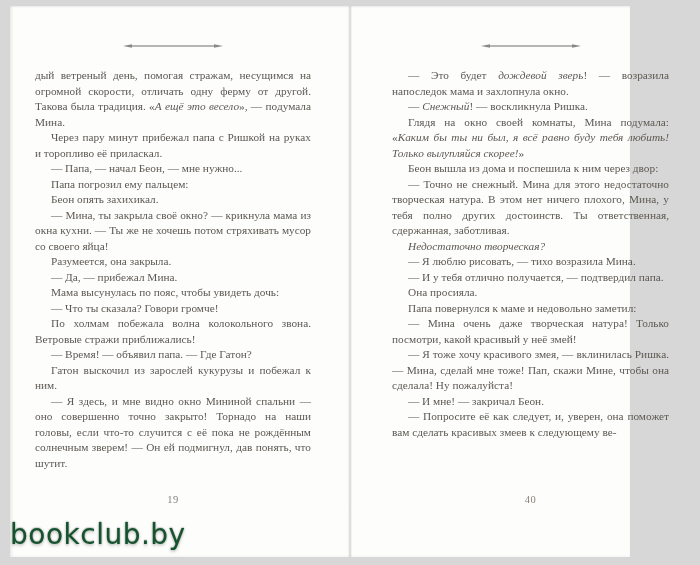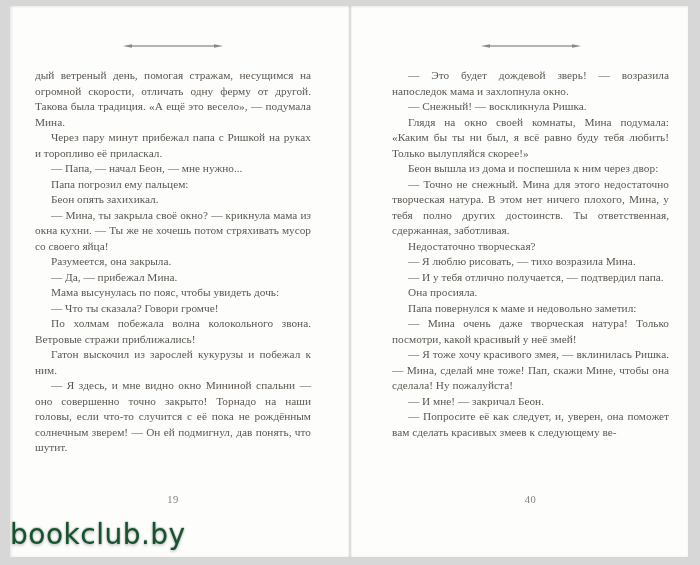--- a/index.html
+++ b/index.html
@@ -4,21 +4,21 @@
 <style>
   html, body { margin: 0; padding: 0; }
   body {
     width: 700px; height: 565px;
     background: #d7d7d7;
     font-family: "Liberation Serif", serif;
     overflow: hidden;
   }
   .scan {
     position: relative;
-    width: 688px; height: 565px;
+    width: 630px; height: 565px;
     background: #d7d7d7;
   }
   .spread {
     position: absolute;
     left: 10px; top: 6px; right: 0; bottom: 8px;
     background: #fdfdfc;
     box-shadow: inset 2px 0 3px rgba(0,0,0,0.07), inset 0 1px 2px rgba(0,0,0,0.05);
   }
   .gutter {
     position: absolute;
@@ -38,21 +38,21 @@
   }
   .bodytext {
     position: absolute; top: 62px; left: 0; right: 0;
     font-size: 11.3px; line-height: 15.5px;
     color: #5d5952;
     text-align: justify;
     filter: blur(0.28px);
   }
   .bodytext p { margin: 0; text-indent: 16px; }
   .bodytext p.no-indent { text-indent: 0; }
-  .it { }
+  .it { font-style: italic; }
   .pagenum {
     position: absolute; top: 488px; left: 0; right: 0;
     text-align: center;
     font-size: 10.5px; letter-spacing: 0.5px;
     color: #87827b;
     filter: blur(0.25px);
   }
   .watermark {
     position: absolute;
     left: 10px; top: 518px;
@@ -82,20 +82,21 @@
             <p><span>Через пару минут прибежал папа с Ришкой на руках и торопливо её приласкал.</span></p>
             <p><span>— Папа, — начал Беон, — мне нужно...</span></p>
             <p><span>Папа погрозил ему пальцем:</span></p>
             <p><span>Беон опять захихикал.</span></p>
             <p><span>— Мина, ты закрыла своё окно? — крикнула мама из окна кухни. — Ты же не хочешь потом стряхивать мусор со своего яйца!</span></p>
             <p><span>Разумеется, она закрыла.</span></p>
             <p><span>— Да, — прибежал Мина.</span></p>
             <p><span>Мама высунулась по пояс, чтобы увидеть дочь:</span></p>
             <p><span>— Что ты сказала? Говори громче!</span></p>
             <p><span>По холмам побежала волна колокольного звона. Ветровые стражи приближались!</span></p>
+            <p><span>— Время! — объявил папа. — Где Гатон?</span></p>
             <p><span>Гатон выскочил из зарослей кукурузы и побежал к ним.</span></p>
             <p><span>— Я здесь, и мне видно окно Мининой спальни — оно совершенно точно закрыто! Торнадо на наши головы, если что-то случится с её пока не рождённым солнечным зверем! — Он ей подмигнул, дав понять, что шутит.</span></p>
           </div>
         <div class="pagenum">19</div>
       </div>
     </div>
 
     <div class="gutter"></div>
 
     <div class="page page-right">

